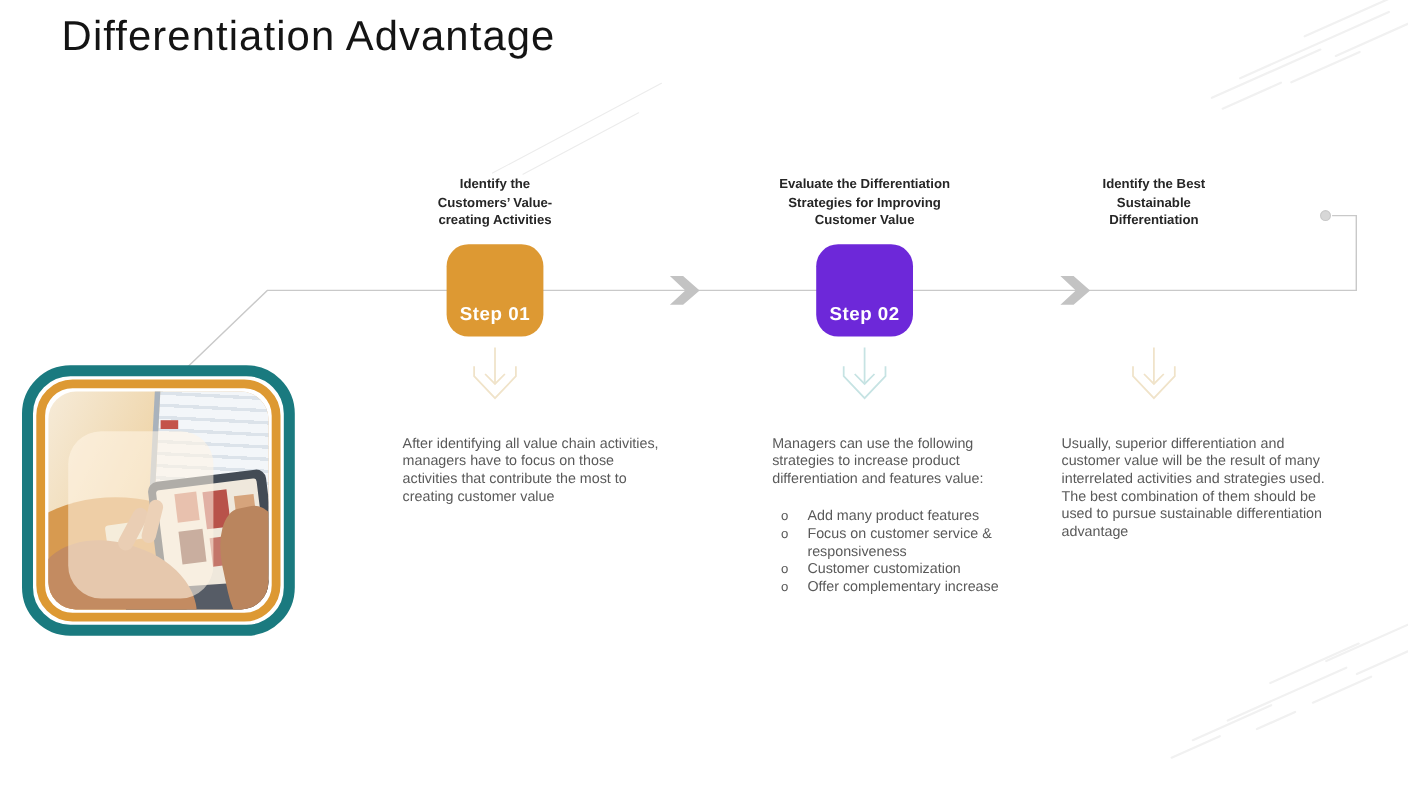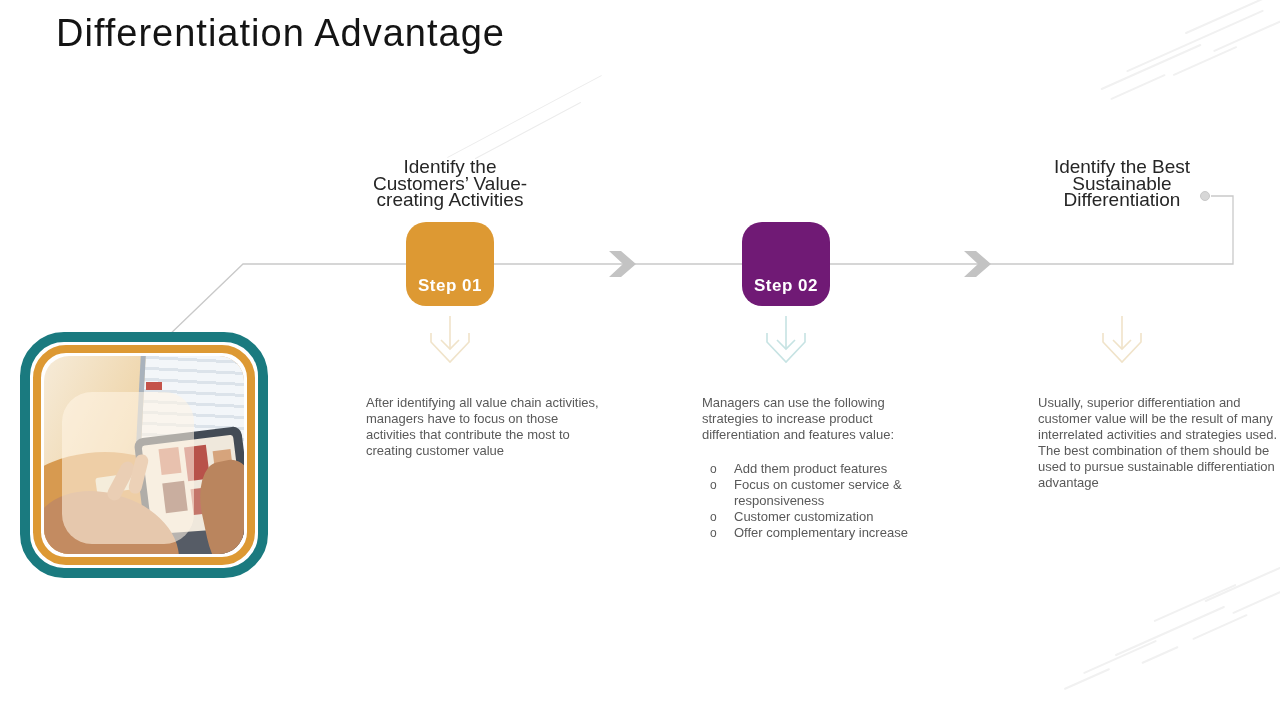--- a/index.html
+++ b/index.html
@@ -13,32 +13,32 @@
   .streak.dk{background:#ECECEC;height:1px;}
   
   .title{
     position:absolute;left:56px;top:12px;margin:0;
     font-size:38px;font-weight:400;color:#141414;letter-spacing:1px;
   }
   
   .connector{position:absolute;left:0;top:0;pointer-events:none;}
   
   .col{position:absolute;top:155px;width:280px;height:420px;}
-  .col-1{left:310px;} .col-2{left:646px;} .col-3{left:982px;}
+  .col-1{left:310px;} .col-2{left:646px;} .col-3{left:909px;}
   .step-heading{
     position:absolute;top:4px;left:0;right:0;margin:0;text-align:center;
-    font-size:19px;line-height:16.5px;font-weight:normal;color:#262626;white-space:pre-line;
+    font-size:12px;line-height:16.5px;font-weight:bold;color:#262626;white-space:pre-line;
   }
   .step-box{
     position:absolute;top:67px;left:50%;transform:translateX(-50%);
     width:88px;height:84px;border-radius:20px;
     display:flex;align-items:center;justify-content:center;
   }
   .step-box.orange{background:#DD9933;}
-  .step-box.teal{background:#701a75;}
+  .step-box.teal{background:#6d28d9;}
   .step-label{color:#ffffff;font-weight:bold;font-size:17px;letter-spacing:.5px;margin-top:44px;}
   .down-arrow{position:absolute;top:160px;left:50%;transform:translateX(-50%);}
   .step-desc{
     position:absolute;top:240px;left:56px;width:240px;margin:0;
     font-size:13px;line-height:16px;color:#595959;text-align:left;
   }
   .step-bullets{
     position:absolute;top:306px;left:56px;width:240px;margin:0;padding:0;list-style:none;
     font-size:13px;line-height:16px;color:#595959;
   }
@@ -126,35 +126,38 @@
       <g fill="none" stroke="#F0E3C9" stroke-width="1.6">
         <path d="M24 1 V33"></path>
         <path d="M15 25 L24 34 L33 25"></path>
         <path d="M5 18 V27 L24 47 L43 27 V18"></path>
       </g>
     </svg>
     <p class="step-desc">After identifying all value chain activities, managers have to focus on those activities that contribute the most to creating customer value</p>
   </section>
 
   <section class="col col-2">
+    <h2 class="step-heading">Evaluate the Differentiation
+Strategies for Improving
+Customer Value</h2>
     <div class="step-box teal">
       <span class="step-label">Step 02</span>
     </div>
     <svg class="down-arrow" width="48" height="52" viewBox="0 0 48 52" aria-hidden="true">
       <g fill="none" stroke="#C6E3E3" stroke-width="1.6">
         <path d="M24 1 V33"></path>
         <path d="M15 25 L24 34 L33 25"></path>
         <path d="M5 18 V27 L24 47 L43 27 V18"></path>
       </g>
     </svg>
     <p class="step-desc">Managers can use the following strategies to increase product differentiation and features value:</p>
     <ul class="step-bullets">
       <li>
         <span class="bullet-marker">o</span>
-        <span>Add them product features</span>
+        <span>Add many product features</span>
       </li>
       <li>
         <span class="bullet-marker">o</span>
         <span>Focus on customer service &amp; responsiveness</span>
       </li>
       <li>
         <span class="bullet-marker">o</span>
         <span>Customer customization</span>
       </li>
       <li>

